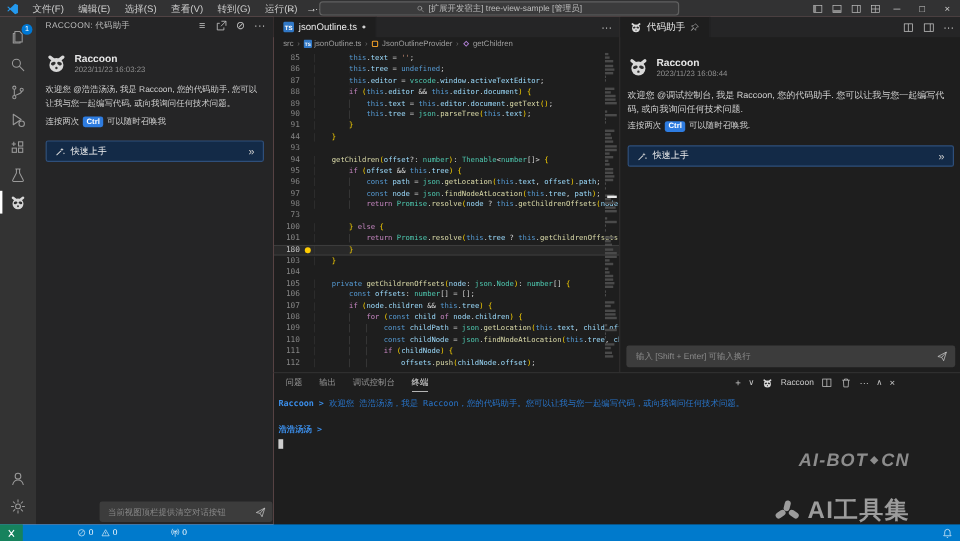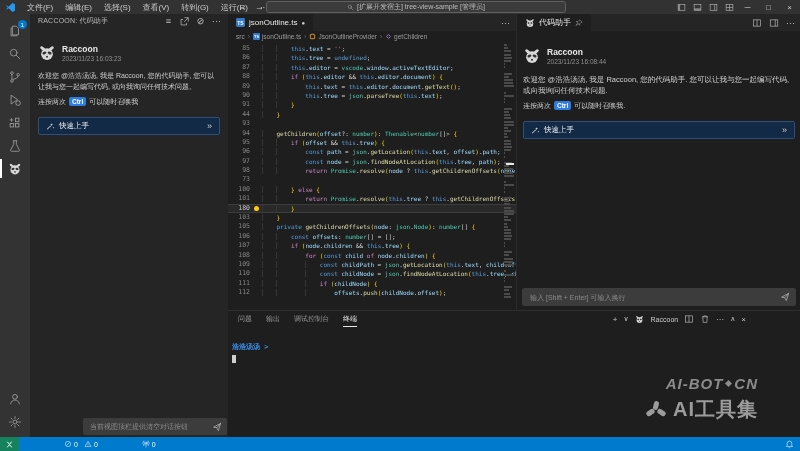--- a/index.html
+++ b/index.html
@@ -113,21 +113,21 @@
   .terminal{position:absolute;left:4px;top:20px;right:4px;bottom:4px;
             font-family:"DejaVu Sans Mono",monospace;font-size:7px;}
   .t-line{height:11px;line-height:11px;white-space:nowrap;overflow:hidden;}
   .t-prompt{color:#3b8eea;font-weight:bold;}
   .t-text{color:#2874c9;}
   .t-cursor{width:4px;height:8px;background:#cfcfcf;margin-top:2px;}
   .watermark{position:absolute;right:42px;top:64px;text-align:right;}
   .wm-brand{font-size:15px;font-weight:bold;font-style:italic;color:#8c8c8c;letter-spacing:1px;
             display:flex;align-items:center;justify-content:flex-end;font-family:"Liberation Sans",sans-serif;}
   .wm-diamond{display:inline-block;width:5px;height:5px;background:#8c8c8c;transform:rotate(45deg);margin:0 3px;}
-  .wm-logo-row{margin-top:4px;display:flex;align-items:center;justify-content:flex-end;gap:5px;}
+  .wm-logo-row{margin-top:20px;display:flex;align-items:center;justify-content:flex-end;gap:5px;}
   .wm-logo{width:24px;height:20px;}
   .wm-text{font-size:20px;font-weight:bold;color:#9c9c9c;letter-spacing:1px;}
 
   
   .statusbar{position:absolute;left:0;top:437px;width:800px;height:14px;background:#007acc;display:flex;
              align-items:center;font-size:7px;color:#ffffff;z-index:40;}
   .sb-remote{width:19px;height:14px;background:#16825d;display:flex;align-items:center;justify-content:center;}
   .sb-remote .ic{width:9px;height:9px;color:#ffffff;}
   .sb-group{display:flex;align-items:center;gap:2px;}
   .sb-group .ic{width:8px;height:8px;}
@@ -411,20 +411,21 @@
           <div class="code-line"><span class="ln">94</span><span class="lt"><span class="tk-ws">    </span><span class="tk-fn">getChildren</span><span class="tk-bk">(</span><span class="tk-pr">offset</span><span class="tk-pn">?: </span><span class="tk-cl">number</span><span class="tk-bk">)</span><span class="tk-pn">: </span><span class="tk-cl">Thenable</span><span class="tk-pn">&lt;</span><span class="tk-cl">number</span><span class="tk-pn">[]&gt; </span><span class="tk-bk">{</span></span></div>
           <div class="code-line"><span class="ln">95</span><span class="lt"><span class="tk-ws">        </span><span class="tk-ct">if</span><span class="tk-pn"> </span><span class="tk-bk">(</span><span class="tk-pr">offset</span><span class="tk-pn"> &amp;&amp; </span><span class="tk-kw">this</span><span class="tk-pn">.</span><span class="tk-pr">tree</span><span class="tk-bk">)</span><span class="tk-pn"> </span><span class="tk-bk">{</span></span></div>
           <div class="code-line"><span class="ln">96</span><span class="lt"><span class="tk-ws">            </span><span class="tk-kw">const</span><span class="tk-pn"> </span><span class="tk-pr">path</span><span class="tk-pn"> = </span><span class="tk-cl">json</span><span class="tk-pn">.</span><span class="tk-fn">getLocation</span><span class="tk-bk">(</span><span class="tk-kw">this</span><span class="tk-pn">.</span><span class="tk-pr">text</span><span class="tk-pn">, </span><span class="tk-pr">offset</span><span class="tk-bk">)</span><span class="tk-pn">.</span><span class="tk-pr">path</span><span class="tk-pn">;</span></span></div>
           <div class="code-line"><span class="ln">97</span><span class="lt"><span class="tk-ws">            </span><span class="tk-kw">const</span><span class="tk-pn"> </span><span class="tk-pr">node</span><span class="tk-pn"> = </span><span class="tk-cl">json</span><span class="tk-pn">.</span><span class="tk-fn">findNodeAtLocation</span><span class="tk-bk">(</span><span class="tk-kw">this</span><span class="tk-pn">.</span><span class="tk-pr">tree</span><span class="tk-pn">, </span><span class="tk-pr">path</span><span class="tk-bk">)</span><span class="tk-pn">;</span></span></div>
           <div class="code-line"><span class="ln">98</span><span class="lt"><span class="tk-ws">            </span><span class="tk-ct">return</span><span class="tk-pn"> </span><span class="tk-cl">Promise</span><span class="tk-pn">.</span><span class="tk-fn">resolve</span><span class="tk-bk">(</span><span class="tk-pr">node</span><span class="tk-pn"> ? </span><span class="tk-kw">this</span><span class="tk-pn">.</span><span class="tk-fn">getChildrenOffsets</span><span class="tk-bk">(</span><span class="tk-pr">node</span><span class="tk-bk">)</span></span></div>
           <div class="code-line"><span class="ln">73</span><span class="lt"></span></div>
           <div class="code-line"><span class="ln">100</span><span class="lt"><span class="tk-ws">        </span><span class="tk-bk">}</span><span class="tk-pn"> </span><span class="tk-ct">else</span><span class="tk-pn"> </span><span class="tk-bk">{</span></span></div>
           <div class="code-line"><span class="ln">101</span><span class="lt"><span class="tk-ws">            </span><span class="tk-ct">return</span><span class="tk-pn"> </span><span class="tk-cl">Promise</span><span class="tk-pn">.</span><span class="tk-fn">resolve</span><span class="tk-bk">(</span><span class="tk-kw">this</span><span class="tk-pn">.</span><span class="tk-pr">tree</span><span class="tk-pn"> ? </span><span class="tk-kw">this</span><span class="tk-pn">.</span><span class="tk-fn">getChildrenOffsets</span><span class="tk-bk">(</span></span></div>
           <div class="code-line active"><span class="ln">180</span><span class="bulb"></span><span class="lt"><span class="tk-ws">        </span><span class="tk-bk">}</span></span></div>
           <div class="code-line"><span class="ln">103</span><span class="lt"><span class="tk-ws">    </span><span class="tk-bk">}</span></span></div>
+          <div class="code-line"><span class="ln">104</span><span class="lt"></span></div>
           <div class="code-line"><span class="ln">105</span><span class="lt"><span class="tk-ws">    </span><span class="tk-kw">private</span><span class="tk-pn"> </span><span class="tk-fn">getChildrenOffsets</span><span class="tk-bk">(</span><span class="tk-pr">node</span><span class="tk-pn">: </span><span class="tk-cl">json</span><span class="tk-pn">.</span><span class="tk-cl">Node</span><span class="tk-bk">)</span><span class="tk-pn">: </span><span class="tk-cl">number</span><span class="tk-pn">[] </span><span class="tk-bk">{</span></span></div>
           <div class="code-line"><span class="ln">106</span><span class="lt"><span class="tk-ws">        </span><span class="tk-kw">const</span><span class="tk-pn"> </span><span class="tk-pr">offsets</span><span class="tk-pn">: </span><span class="tk-cl">number</span><span class="tk-pn">[] = [];</span></span></div>
           <div class="code-line"><span class="ln">107</span><span class="lt"><span class="tk-ws">        </span><span class="tk-ct">if</span><span class="tk-pn"> </span><span class="tk-bk">(</span><span class="tk-pr">node</span><span class="tk-pn">.</span><span class="tk-pr">children</span><span class="tk-pn"> &amp;&amp; </span><span class="tk-kw">this</span><span class="tk-pn">.</span><span class="tk-pr">tree</span><span class="tk-bk">)</span><span class="tk-pn"> </span><span class="tk-bk">{</span></span></div>
           <div class="code-line"><span class="ln">108</span><span class="lt"><span class="tk-ws">            </span><span class="tk-ct">for</span><span class="tk-pn"> </span><span class="tk-bk">(</span><span class="tk-kw">const</span><span class="tk-pn"> </span><span class="tk-pr">child</span><span class="tk-pn"> </span><span class="tk-ct">of</span><span class="tk-pn"> </span><span class="tk-pr">node</span><span class="tk-pn">.</span><span class="tk-pr">children</span><span class="tk-bk">)</span><span class="tk-pn"> </span><span class="tk-bk">{</span></span></div>
           <div class="code-line"><span class="ln">109</span><span class="lt"><span class="tk-ws">                </span><span class="tk-kw">const</span><span class="tk-pn"> </span><span class="tk-pr">childPath</span><span class="tk-pn"> = </span><span class="tk-cl">json</span><span class="tk-pn">.</span><span class="tk-fn">getLocation</span><span class="tk-bk">(</span><span class="tk-kw">this</span><span class="tk-pn">.</span><span class="tk-pr">text</span><span class="tk-pn">, </span><span class="tk-pr">child</span><span class="tk-pn">.</span><span class="tk-pr">offse</span></span></div>
           <div class="code-line"><span class="ln">110</span><span class="lt"><span class="tk-ws">                </span><span class="tk-kw">const</span><span class="tk-pn"> </span><span class="tk-pr">childNode</span><span class="tk-pn"> = </span><span class="tk-cl">json</span><span class="tk-pn">.</span><span class="tk-fn">findNodeAtLocation</span><span class="tk-bk">(</span><span class="tk-kw">this</span><span class="tk-pn">.</span><span class="tk-pr">tree</span><span class="tk-pn">, </span><span class="tk-pr">chil</span></span></div>
           <div class="code-line"><span class="ln">111</span><span class="lt"><span class="tk-ws">                </span><span class="tk-ct">if</span><span class="tk-pn"> </span><span class="tk-bk">(</span><span class="tk-pr">childNode</span><span class="tk-bk">)</span><span class="tk-pn"> </span><span class="tk-bk">{</span></span></div>
           <div class="code-line"><span class="ln">112</span><span class="lt"><span class="tk-ws">                    </span><span class="tk-pr">offsets</span><span class="tk-pn">.</span><span class="tk-fn">push</span><span class="tk-bk">(</span><span class="tk-pr">childNode</span><span class="tk-pn">.</span><span class="tk-pr">offset</span><span class="tk-bk">)</span><span class="tk-pn">;</span></span></div>
         </div>
       <div class="minimap">
@@ -557,21 +558,21 @@
               <ellipse cx="5.7" cy="8" rx="1.8" ry="1.2" fill="#2f2f2f" transform="rotate(-18 5.7 8)"></ellipse>
               <ellipse cx="10.3" cy="8" rx="1.8" ry="1.2" fill="#2f2f2f" transform="rotate(18 10.3 8)"></ellipse>
               <circle cx="8" cy="11.3" r=".9" fill="#2f2f2f"></circle>
             </svg>
           </span>
         <span class="chat-id">
           <div class="chat-author">Raccoon</div>
           <div class="chat-time">2023/11/23 16:08:44</div>
         </span>
       </div>
-      <div class="rp-msg">欢迎您 @浩浩汤汤, 我是 Raccoon, 您的代码助手. 您可以让我与您一起编写代码, 或向我询问任何技术问题.</div>
+      <div class="rp-msg">欢迎您 @调试控制台, 我是 Raccoon, 您的代码助手. 您可以让我与您一起编写代码, 或向我询问任何技术问题.</div>
       <div class="chat-hint">
         <span>连按两次</span><span class="key-badge">Ctrl</span><span>可以随时召唤我.</span>
       </div>
       <div class="quickstart">
         <span class="ic">
             <svg viewBox="0 0 16 16" fill="currentColor" stroke="none">
               <path d="M2.5 13.5L9 7l-1-1-6.5 6.5zM10 2l.7 2 2 .7-2 .7-.7 2-.7-2-2-.7 2-.7zM13 8.5l.45 1.25L14.7 10.2l-1.25.45L13 11.9l-.45-1.25-1.25-.45 1.25-.45z"></path>
             </svg>
           </span>
         <span>快速上手</span>
@@ -620,20 +621,21 @@
             <svg viewBox="0 0 16 16" fill="none" stroke="currentColor" stroke-linejoin="round">
               <path d="M3 4.5h10M6 4.5V3h4v1.5M4.5 4.5l.6 9h5.8l.6-9"></path>
             </svg>
           </span>
         <span>···</span>
         <span style="font-size:7px;">∧</span>
         <span>×</span>
       </span>
     </div>
     <div class="terminal">
+        <div class="t-line"><span class="t-prompt">Raccoon &gt; </span><span class="t-text">欢迎您 浩浩汤汤，我是 Raccoon，您的代码助手。您可以让我与您一起编写代码，或向我询问任何技术问题。</span></div>
         <div class="t-line">&nbsp;</div>
         <div class="t-line"><span class="t-prompt">浩浩汤汤 &gt; </span></div>
         <div class="t-cursor"></div>
       </div>
     <div class="watermark">
       <div class="wm-brand">
         <span>AI-BOT</span>
           <span class="wm-diamond"></span>
           <span>CN</span>
       </div>

